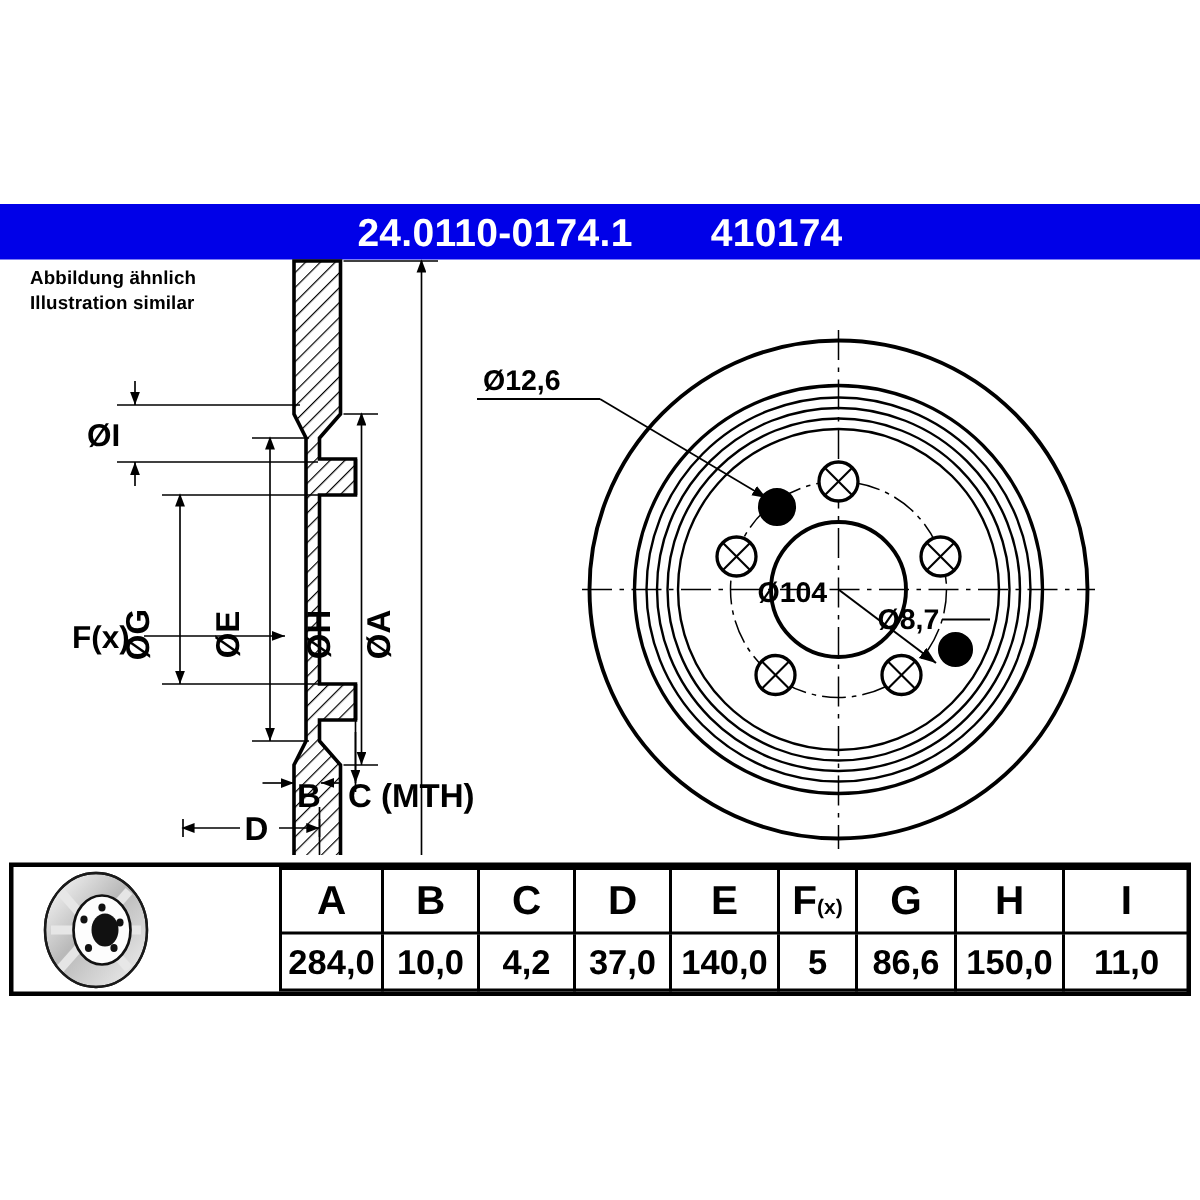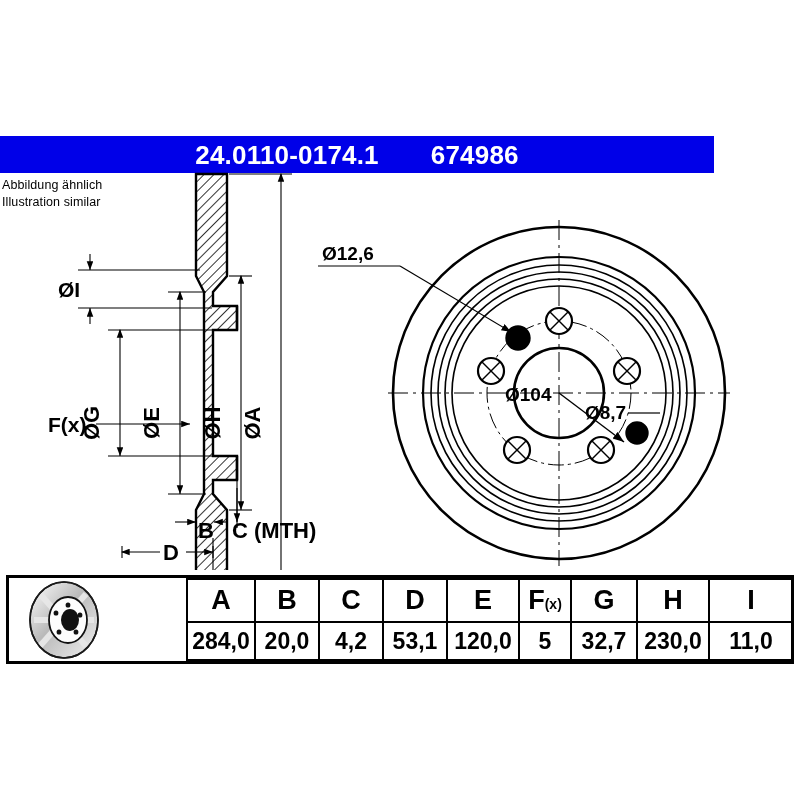--- a/index.html
+++ b/index.html
@@ -1,25 +1,25 @@
 <!DOCTYPE html>
 <html><head>
 <meta charset="utf-8">
 <style>
   html,body{margin:0;padding:0;background:#ffffff;}
   body{width:800px;height:800px;position:relative;overflow:hidden;
        font-family:"Liberation Sans","DejaVu Sans",sans-serif;color:#000;}
 
   
-  #header-bar{position:absolute;left:0;top:136px;width:714px;height:37px;
+  #header-bar{position:absolute;left:0;top:136px;width:800px;height:37px;
       background:#0000e8;display:flex;align-items:center;justify-content:center;gap:52px;}
   .hdr-txt{color:#ffffff;font-size:26px;font-weight:bold;letter-spacing:.2px;line-height:1;}
 
   
-  #illus-note{position:absolute;left:2px;top:177px;font-size:12.5px;font-weight:normal;
+  #illus-note{position:absolute;left:20px;top:177px;font-size:12.5px;font-weight:bold;
       line-height:1.38;letter-spacing:.1px;}
 
   
   #drawing{position:absolute;left:0;top:170px;width:800px;height:400px;}
 
   
   #spec-table{position:absolute;left:6px;top:575px;width:788px;height:89px;
       border:3px solid #000;box-sizing:border-box;background:#fff;}
   #spec-table table{border-collapse:collapse;width:100%;height:100%;table-layout:fixed;}
   #spec-table td{border:2px solid #000;text-align:center;vertical-align:middle;
@@ -30,21 +30,21 @@
   #spec-table td.fx{font-size:20px;}
   #spec-table td.fx .sub{font-size:14px;}
   .thumbwrap{width:100%;height:100%;display:flex;align-items:center;
       justify-content:flex-start;padding-left:5px;box-sizing:border-box;}
 </style>
 </head>
 <body>
 
 <div id="header-bar" style="background: rgb(0, 0, 232);">
   <span class="hdr-txt">24.0110-0174.1</span>
-  <span class="hdr-txt">674986</span>
+  <span class="hdr-txt">410174</span>
 </div>
 
 <div id="illus-note">
   <div>Abbildung ähnlich</div>
   <div>Illustration similar</div>
 </div>
 
 <div id="drawing">
 <svg width="800" height="400" viewBox="0 0 800 400" xmlns="http://www.w3.org/2000/svg">
   <defs>
@@ -244,24 +244,24 @@
       <td>C</td>
       <td>D</td>
       <td>E</td>
       <td class="fx"><span>F</span><span class="sub">(x)</span></td>
       <td>G</td>
       <td>H</td>
       <td>I</td>
     </tr>
     <tr>
       <td>284,0</td>
-      <td>20,0</td>
+      <td>10,0</td>
       <td>4,2</td>
-      <td>53,1</td>
-      <td>120,0</td>
+      <td>37,0</td>
+      <td>140,0</td>
       <td>5</td>
-      <td>32,7</td>
-      <td>230,0</td>
+      <td>86,6</td>
+      <td>150,0</td>
       <td>11,0</td>
     </tr>
   </tbody>
     </table>
 </div>
 
 </body></html>

